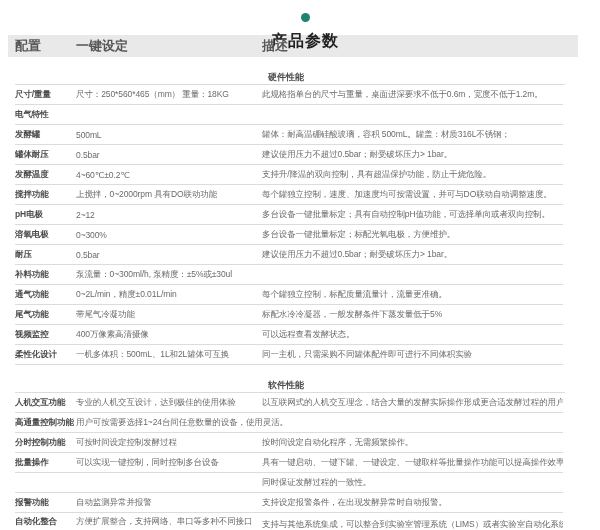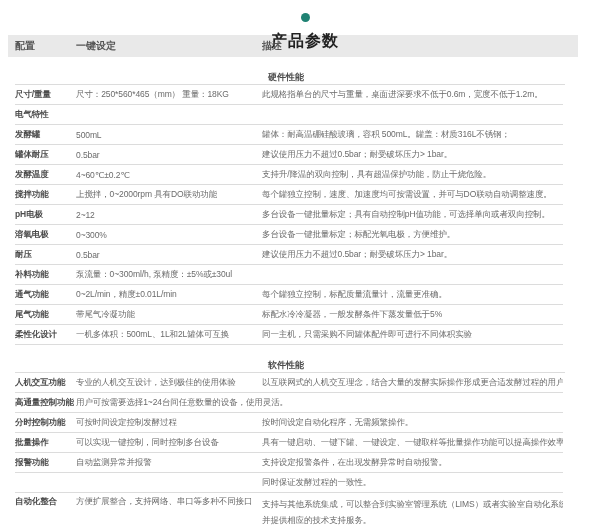--- a/index.html
+++ b/index.html
@@ -5,21 +5,21 @@
   html,body{margin:0;padding:0;background:#fff;}
   .page{
     width:600px;height:530px;background:#ffffff;position:relative;overflow:hidden;
     font-family:"Liberation Sans","DejaVu Sans",sans-serif;
   }
   .title-bar{display:flex;align-items:center;gap:9px;padding:13px 0 0 10px;height:27px;box-sizing:border-box;flex-direction:column;}
   .bullet{width:9px;height:9px;border-radius:50%;background:#1f8273;flex:0 0 auto;}
   .title{font-size:16px;font-weight:bold;color:#212121;letter-spacing:1px;}
   .spec-table{margin:8px 0 0 8px;width:570px;}
   .thead{display:flex;align-items:center;background:#e9e9e9;height:22px;padding-left:7px;box-sizing:border-box;
-         font-size:10px;font-weight:bold;color:#565656;}
+         font-size:13px;font-weight:bold;color:#565656;}
   .c1{flex:0 0 61px;overflow:hidden;white-space:nowrap;}
   .c2{flex:0 0 186px;overflow:hidden;white-space:nowrap;}
   .c3{flex:1 1 auto;overflow:hidden;white-space:nowrap;}
   .row{display:flex;align-items:center;height:20px;box-sizing:border-box;
        margin-left:7px;margin-right:15px;border-bottom:1px solid #dcdcdc;
        font-size:8.5px;color:#6b6b6b;letter-spacing:-0.1px;}
   .row .c1{font-weight:bold;color:#4d4d4d;}
   .section-row{display:flex;align-items:flex-end;height:28px;box-sizing:border-box;
        margin-left:7px;margin-right:13px;border-bottom:1px solid #dcdcdc;}
   .section-label{margin-left:253px;font-size:9px;font-weight:bold;color:#4d4d4d;}
@@ -101,20 +101,25 @@
       <div class="c1">通气功能</div>
       <div class="c2">0~2L/min，精度±0.01L/min</div>
       <div class="c3">每个罐独立控制，标配质量流量计，流量更准确。</div>
     </div>
     <div class="row">
       <div class="c1">尾气功能</div>
       <div class="c2">带尾气冷凝功能</div>
       <div class="c3">标配水冷冷凝器，一般发酵条件下蒸发量低于5%</div>
     </div>
     <div class="row">
+      <div class="c1">视频监控</div>
+      <div class="c2">400万像素高清摄像</div>
+      <div class="c3">可以远程查看发酵状态。</div>
+    </div>
+    <div class="row">
       <div class="c1">柔性化设计</div>
       <div class="c2">一机多体积：500mL、1L和2L罐体可互换</div>
       <div class="c3">同一主机，只需采购不同罐体配件即可进行不同体积实验</div>
     </div>
 
     <div class="section-row">
       <span class="section-label">软件性能</span>
     </div>
 
     <div class="row">
@@ -130,28 +135,28 @@
       <div class="c1">分时控制功能</div>
       <div class="c2">可按时间设定控制发酵过程</div>
       <div class="c3">按时间设定自动化程序，无需频繁操作。</div>
     </div>
     <div class="row">
       <div class="c1">批量操作</div>
       <div class="c2">可以实现一键控制，同时控制多台设备</div>
       <div class="c3">具有一键启动、一键下罐、一键设定、一键取样等批量操作功能可以提高操作效率，</div>
     </div>
     <div class="row">
+      <div class="c1"></div>
+      <div class="c2"></div>
+      <div class="c3">同时保证发酵过程的一致性。</div>
+    </div>
+    <div class="row">
       <div class="c1">报警功能</div>
       <div class="c2">自动监测异常并报警</div>
       <div class="c3">支持设定报警条件，在出现发酵异常时自动报警。</div>
-    </div>
-    <div class="row">
-      <div class="c1"></div>
-      <div class="c2"></div>
-      <div class="c3">同时保证发酵过程的一致性。</div>
     </div>
     <div class="row tall">
       <div class="c1">自动化整合</div>
       <div class="c2">方便扩展整合，支持网络、串口等多种不同接口</div>
       <div class="c3">
         <div>支持与其他系统集成，可以整合到实验室管理系统（LIMS）或者实验室自动化系统中，</div>
         <div>并提供相应的技术支持服务。</div>
       </div>
     </div>
 

